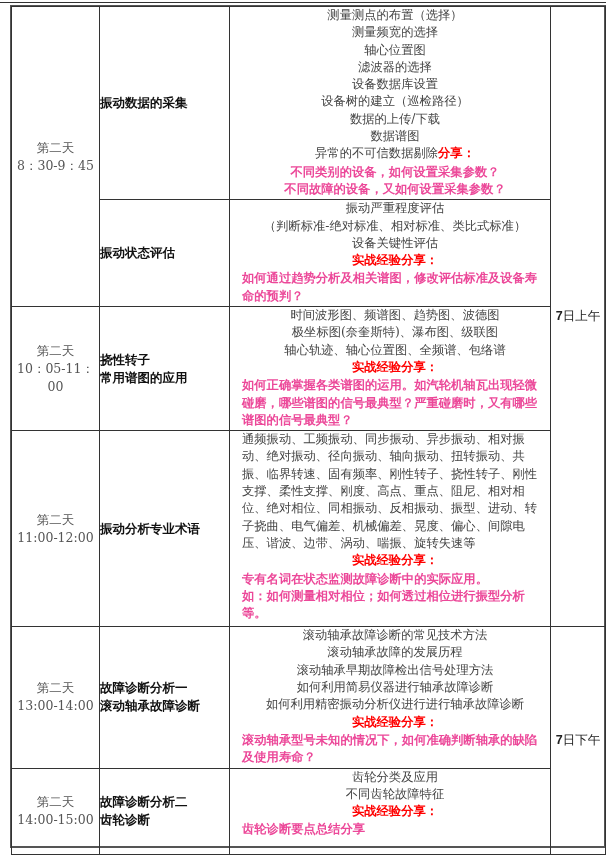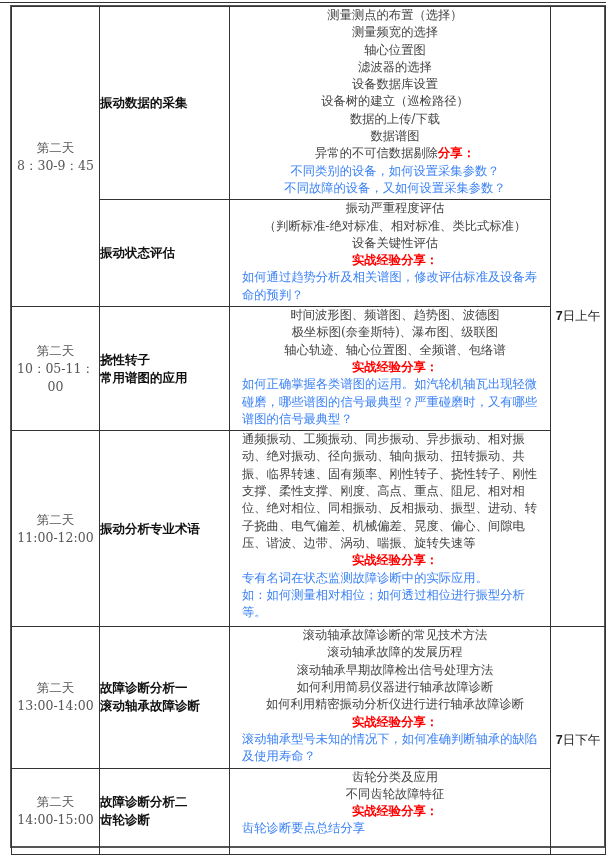--- a/index.html
+++ b/index.html
@@ -13,21 +13,21 @@
   td { border:1.5px solid #333; padding:0; vertical-align:middle; }
   col.c1 { width:88px; } col.c2 { width:130px; } col.c3 { width:321px; } col.c4 { width:55px; }
   .day { text-align:center; color:#555; font-size:12.5px; line-height:18px;
          font-family:"DejaVu Serif","Liberation Serif",serif;margin-top:40px; }
   .topic { text-align:left; font-weight:bold; font-size:12.5px; line-height:18px;
            color:#111; font-family:"DejaVu Sans","Liberation Sans",sans-serif; }
   .content { vertical-align:top; padding:0 2px 2px 12px; font-size:12.3px; line-height:17.3px;
              color:#444; font-family:"DejaVu Serif","Liberation Serif",serif; }
   .content .line { display:block; white-space:nowrap;text-align:center; }
   .content .wrap { display:block; }
-  .red { color:#3b82f6; }
+  .red { color:#ec4899;font-weight:bold; }
   .share { color:#ff0000; font-weight:bold; font-family:Liberation Sans, sans-serif; }
   .period { text-align:center; font-size:12.5px; color:#222;
             font-family:Liberation Sans, sans-serif; }
   .period b { font-weight:bold; }
 </style>
 </head>
 <body>
 
 <div class="topline"></div>
 <div class="frame"></div>

